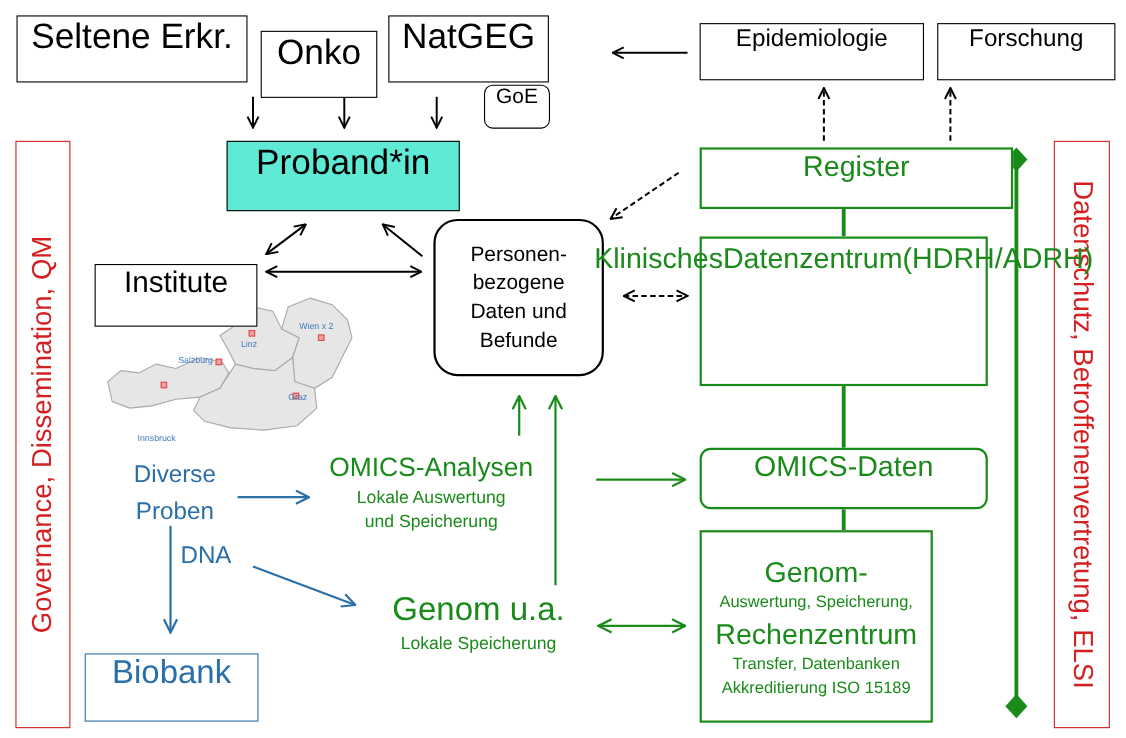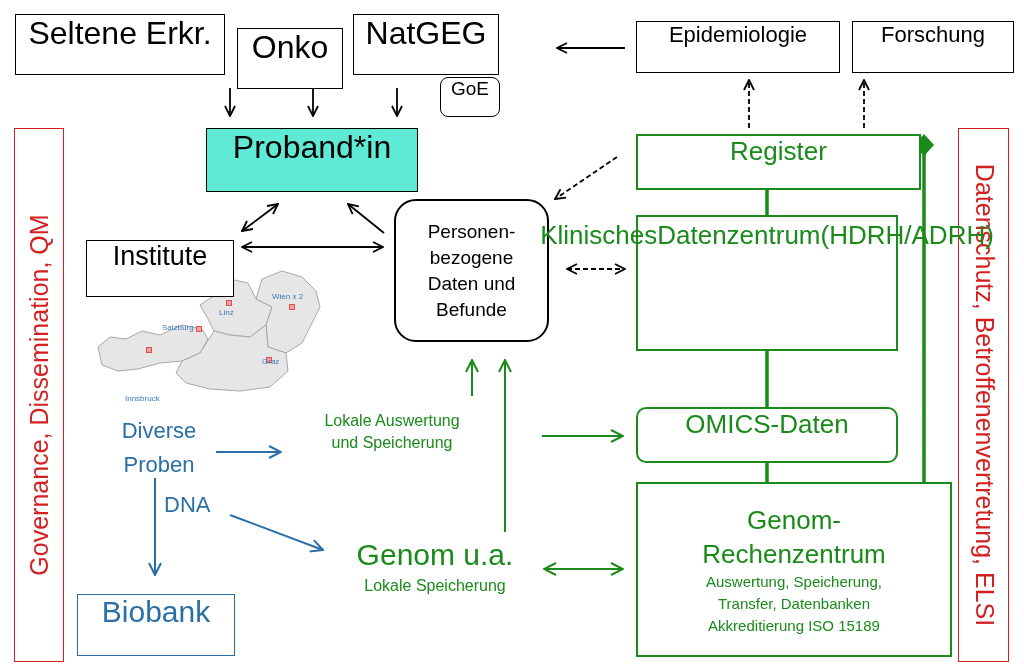--- a/index.html
+++ b/index.html
@@ -135,39 +135,40 @@
 <div class="abs blue" style="left:104px;top:402px;width:110px;text-align:center;font-size:22px;line-height:34px;margin-top:12px;">
   <div>Diverse</div>
   <div>Proben</div>
 </div>
 <div class="abs blue" style="left:164px;top:492px;font-size:22px;">DNA</div>
 <div class="box" style="left:77px;top:594px;width:158px;height:62px;border:1.5px solid #2a6fa8;color:#2a6fa8;font-size:30px;">
   <span>Biobank</span>
 </div>
 
 <div class="abs gtext" style="left:280px;top:410px;width:224px;text-align:center;">
+  <div style="font-size:24px;line-height:32px;">OMICS-Analysen</div>
   <div style="font-size:16px;line-height:22px;">Lokale Auswertung</div>
   <div style="font-size:16px;line-height:22px;">und Speicherung</div>
 </div>
 
 <div class="abs gtext" style="left:330px;top:535px;width:210px;text-align:center;">
   <div style="font-size:30px;line-height:40px;">Genom u.a.</div>
   <div style="font-size:16px;line-height:22px;">Lokale Speicherung</div>
 </div>
 
 <div class="box grn" style="left:636px;top:134px;width:285px;height:56px;font-size:26px;">
   <span>Register</span>
 </div>
 <div class="box grn" style="left:636px;top:215px;width:262px;height:136px;font-size:26px;line-height:36px;flex-direction:row;">
   <div>Klinisches</div>
   <div>Datenzentrum</div>
   <div>(HDRH/ADRH)</div>
 </div>
 <div class="box grn" style="left:636px;top:407px;width:262px;height:56px;font-size:26px;border-radius:10px;">
   <span>OMICS-Daten</span>
 </div>
-<div class="box grn" style="left:636px;top:482px;width:316px;height:175px;flex-direction:column;">
+<div class="box grn" style="left:636px;top:482px;width:212px;height:175px;flex-direction:column;">
   <div style="font-size:26px;line-height:34px;">Genom-</div>
+  <div style="font-size:15px;line-height:22px;">Auswertung, Speicherung,</div>
   <div style="font-size:26px;line-height:34px;">Rechenzentrum</div>
-  <div style="font-size:15px;line-height:22px;">Auswertung, Speicherung,</div>
   <div style="font-size:15px;line-height:22px;">Transfer, Datenbanken</div>
   <div style="font-size:15px;line-height:22px;">Akkreditierung ISO 15189</div>
 </div>
 
 </body></html>

